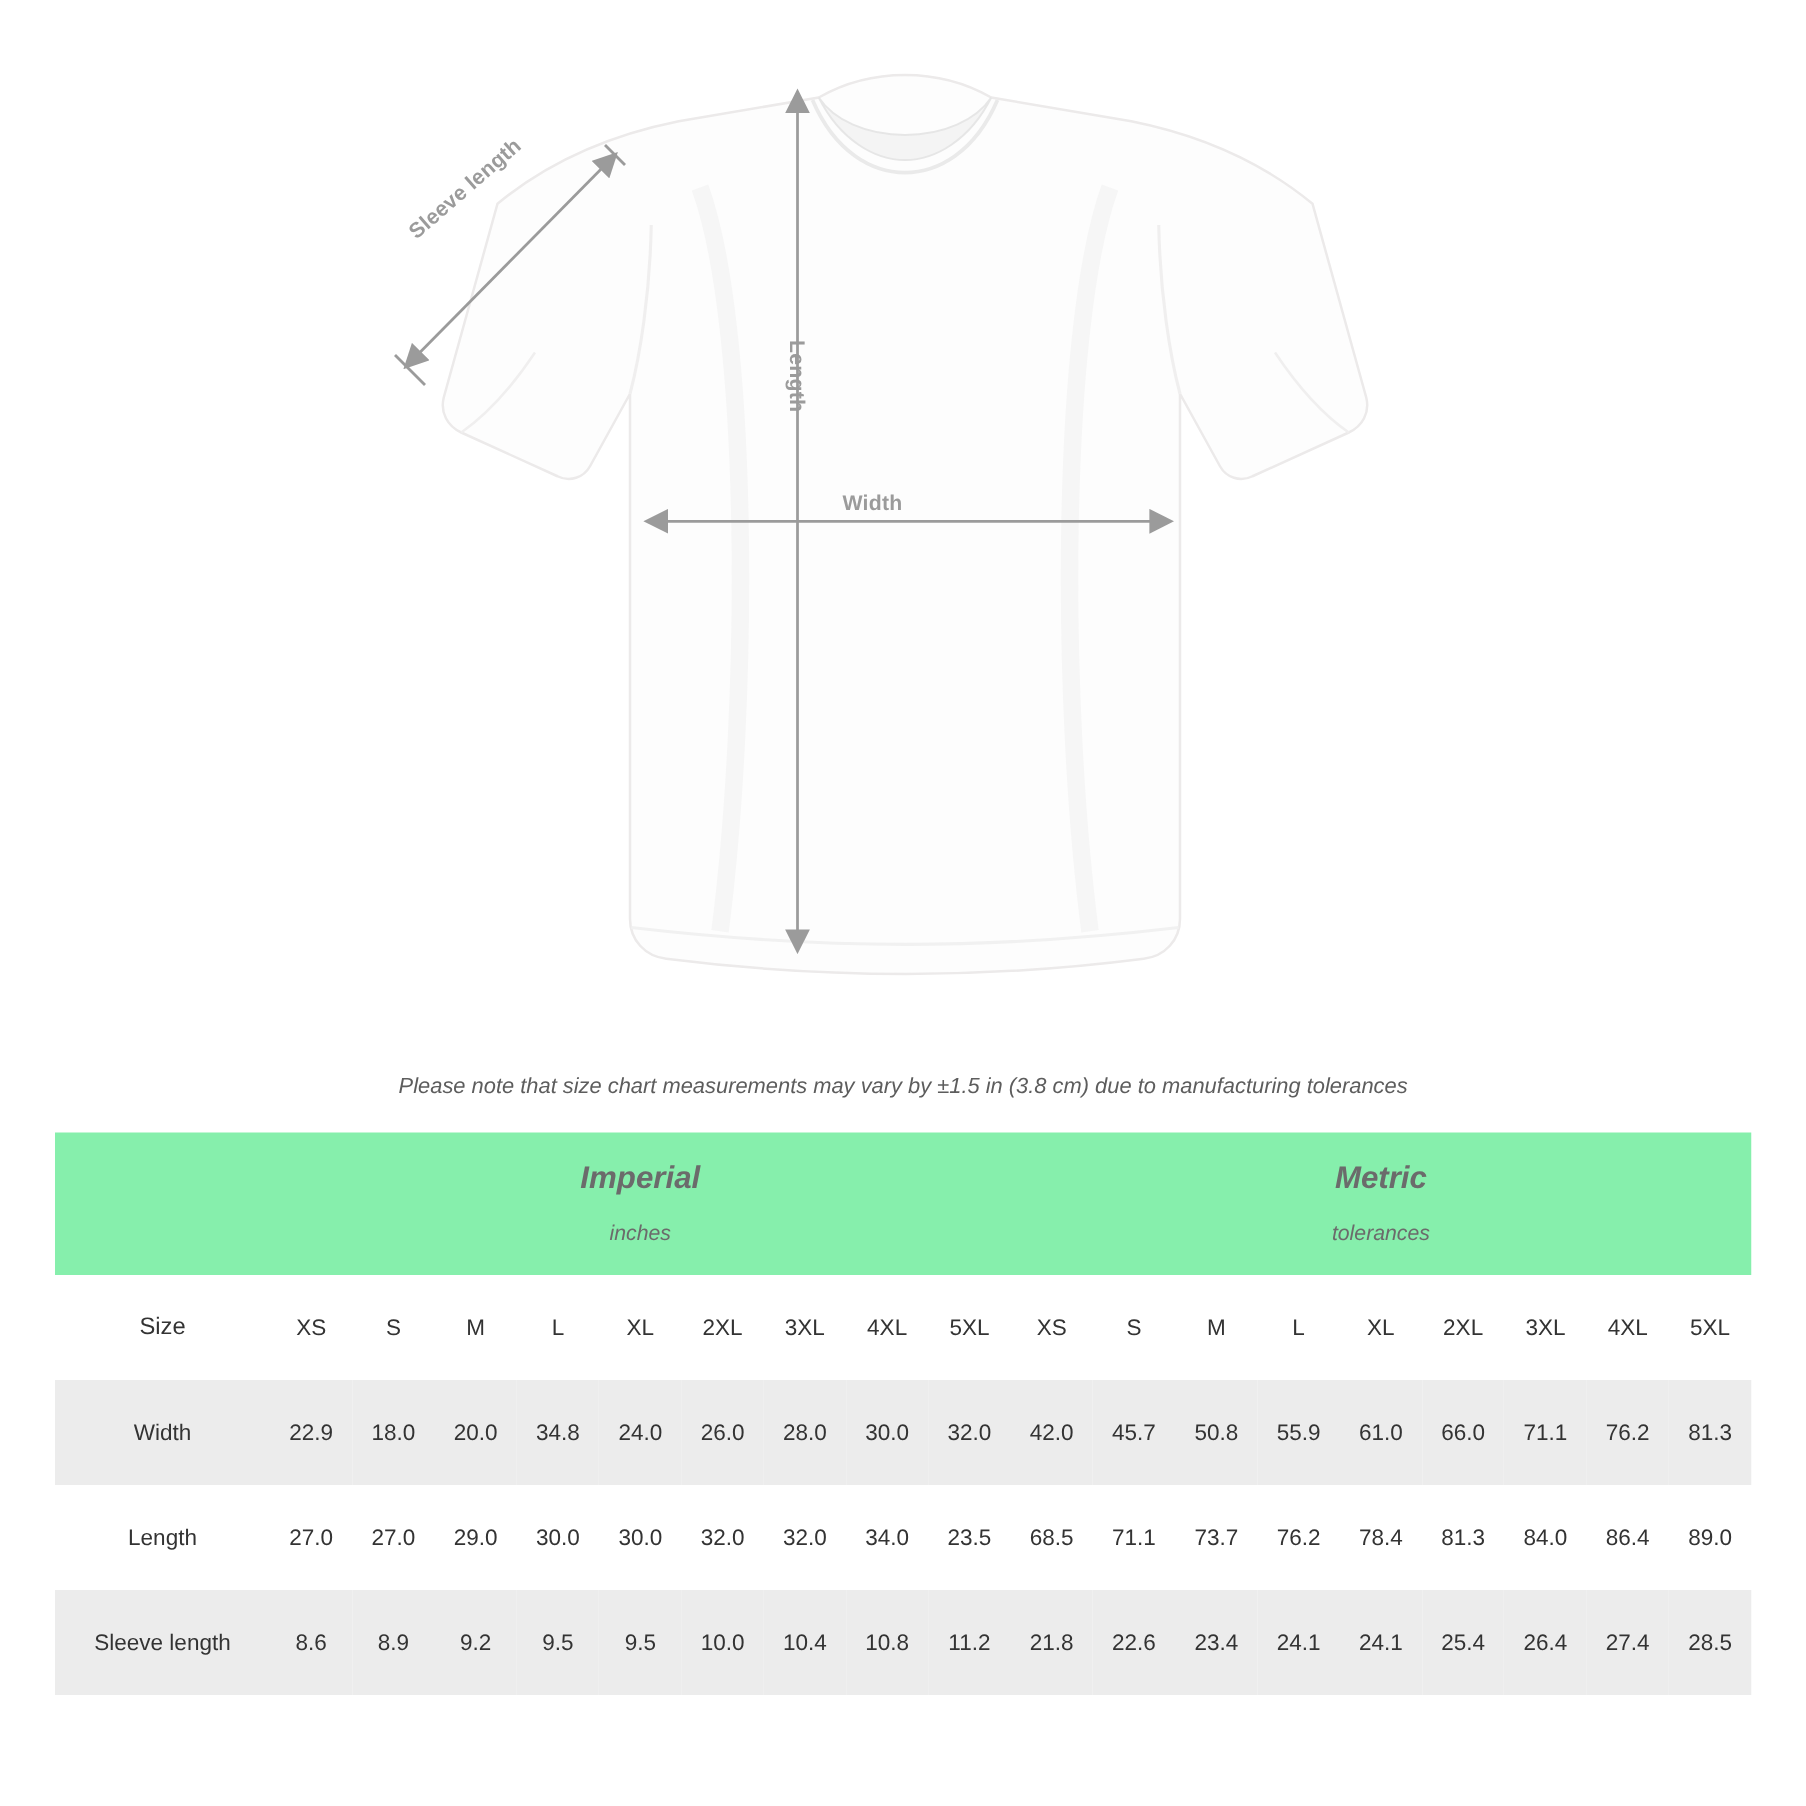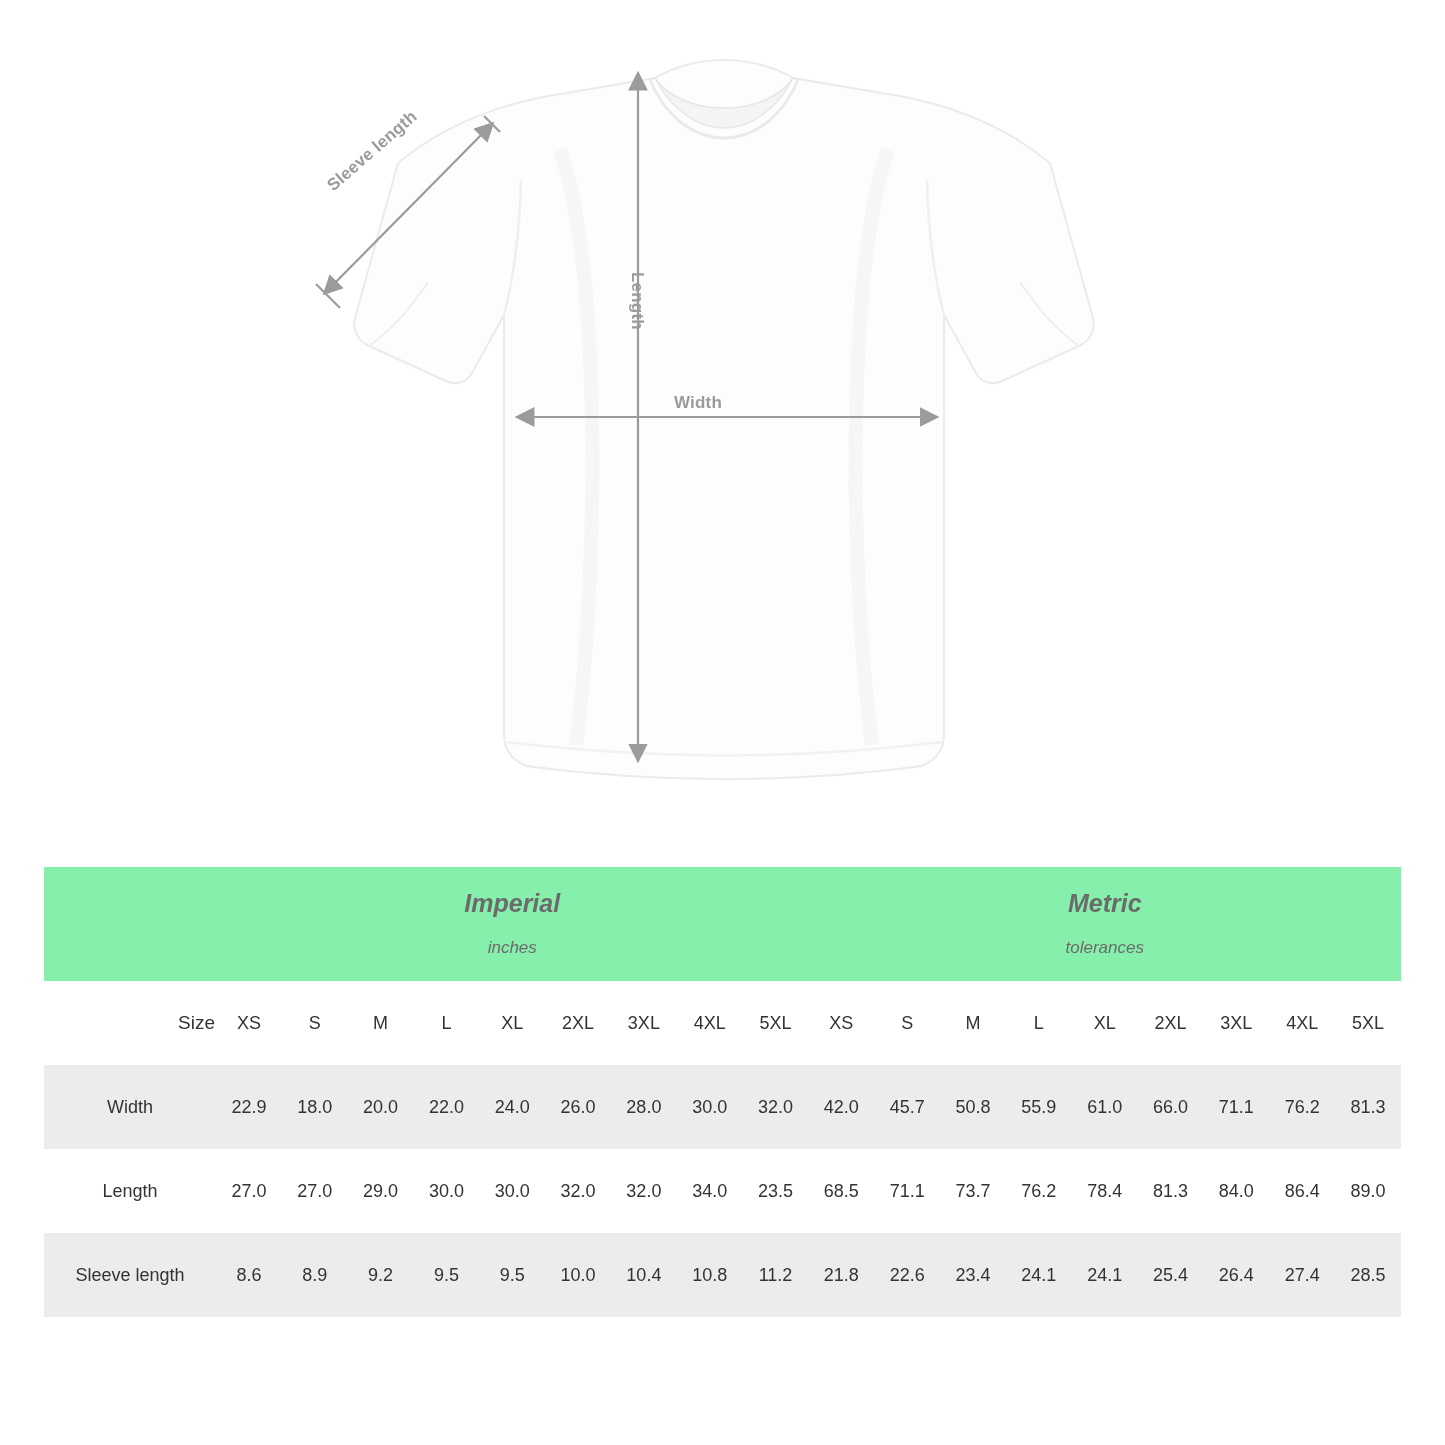--- a/index.html
+++ b/index.html
@@ -116,21 +116,20 @@
 
   
   .head-row td {
     height: 82px;
     background: #ffffff;
     font-weight: bold;
     font-size: 19px;
   }
   .head-row td.rowlabel {
     font-size: 19px;
-    text-align: right;
   }
 
   
   .data-row td {
     height: 82px;
     font-size: 19px;
   }
   .data-row.shade td { background: #ececec; }
   .data-row.plain td { background: #ffffff; }
   td.rowlabel {
@@ -211,20 +210,21 @@
       </g>
     </svg>
 
     <div class="meas-label label-sleeve">Sleeve length</div>
     <div class="meas-label label-length">Length</div>
     <div class="meas-label label-width">Width</div>
   </div>
 </div>
 
 <div class="title-block">
+  <div class="chart-note">Please note that size chart measurements may vary by ±1.5 in (3.8 cm) due to manufacturing tolerances</div>
 </div>
 
 <div class="table-wrap">
   <table class="size-table">
     <colgroup>
       <col class="col-label">
       <col span="18" class="col-v">
     </colgroup>
     <tbody>
       <tr class="unit-row">
@@ -259,21 +259,21 @@
         <td>3XL</td>
         <td>4XL</td>
         <td>5XL</td>
       </tr>
 
       <tr class="data-row shade">
         <td class="rowlabel">Width</td>
         <td>22.9</td>
         <td>18.0</td>
         <td>20.0</td>
-        <td>22.0</td>
+        <td>34.8</td>
         <td>24.0</td>
         <td>26.0</td>
         <td>28.0</td>
         <td>30.0</td>
         <td>32.0</td>
         <td>42.0</td>
         <td>45.7</td>
         <td>50.8</td>
         <td>55.9</td>
         <td>61.0</td>

